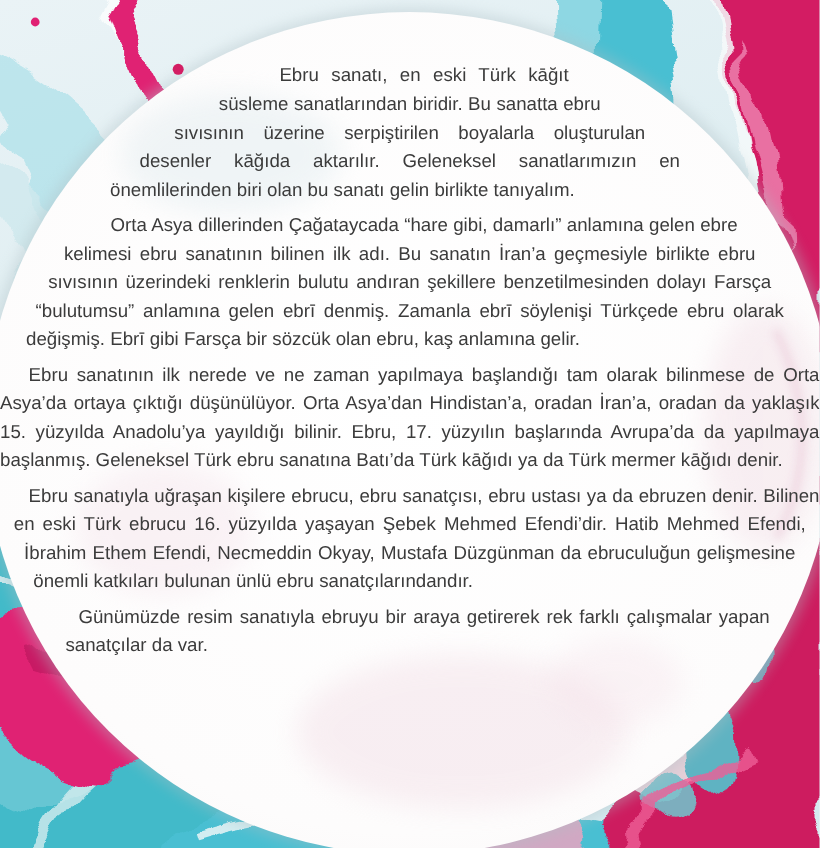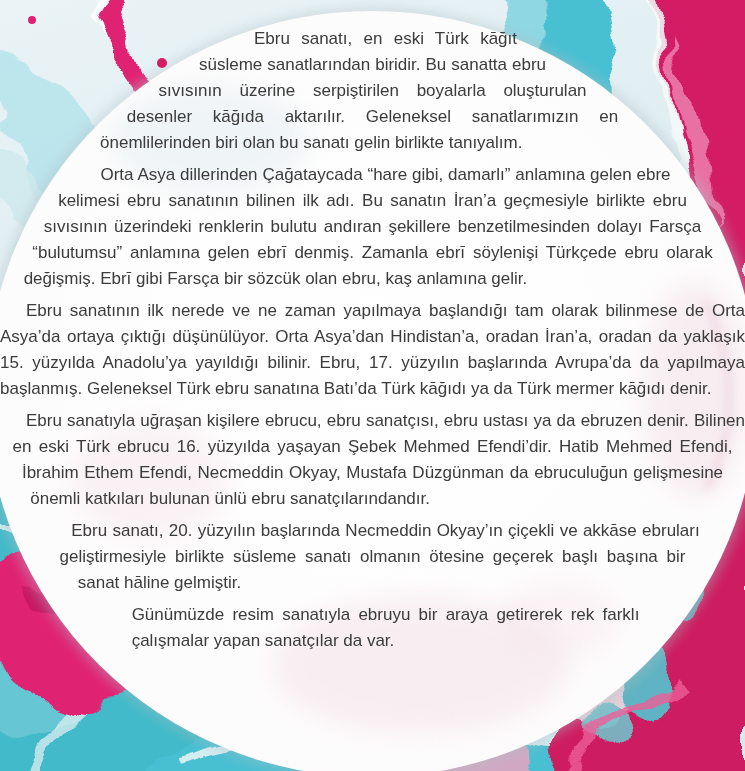--- a/index.html
+++ b/index.html
@@ -8,21 +8,21 @@
     position: relative; overflow: hidden;
     background: #e7f1f4;
     font-family: "Liberation Sans", sans-serif;
   }
   .page { position: absolute; inset: 0; width: 745px; height: 771px; }
   svg.bg { position: absolute; left: 0; top: 0; }
 
   .text-area {
     position: absolute; left: 0; top: 0;
     width: 745px; height: 771px;
-    padding-top: 26px;
+    padding-top: 56px;
     box-sizing: border-box;
     font-size: 17px;
     line-height: 26px;
     color: #3b3b3b;
     text-align: justify;
   }
   .shape { margin: 0; padding: 0; }
   .shape-tl {
     float: left; width: 372px; height: 349px; shape-margin: 18px;
     shape-outside: polygon(0 0, 210px 0, 183px 14px, 138px 44px, 93px 84px, 53px 134px, 20px 194px, 0 254px);
@@ -131,16 +131,15 @@
   <div class="text-area">
     <div class="shape shape-tl"></div>
     <div class="shape shape-tr"></div>
     <div class="shape shape-bl"></div>
     <div class="shape shape-br"></div>
 
     <p>Ebru sanatı, en eski Türk kāğıt süsleme sanatlarından biridir. Bu sanatta ebru sıvısının üzerine serpiştirilen boyalarla oluşturulan desenler kāğıda aktarılır. Geleneksel sanatlarımızın en önemlilerinden biri olan bu sanatı gelin birlikte tanıyalım.</p>
     <p>Orta Asya dillerinden Çağataycada “hare gibi, damarlı” anlamına gelen ebre kelimesi ebru sanatının bilinen ilk adı. Bu sanatın İran’a geçmesiyle birlikte ebru sıvısının üzerindeki renklerin bulutu andıran şekillere benzetilmesinden dolayı Farsça “bulutumsu” anlamına gelen ebrī denmiş. Zamanla ebrī söylenişi Türkçede ebru olarak değişmiş. Ebrī gibi Farsça bir sözcük olan ebru, kaş anlamına gelir.</p>
     <p>Ebru sanatının ilk nerede ve ne zaman yapılmaya başlandığı tam olarak bilinmese de Orta Asya’da ortaya çıktığı düşünülüyor. Orta Asya’dan Hindistan’a, oradan İran’a, oradan da yaklaşık 15. yüzyılda Anadolu’ya yayıldığı bilinir. Ebru, 17. yüzyılın başlarında Avrupa’da da yapılmaya başlanmış. Geleneksel Türk ebru sanatına Batı’da Türk kāğıdı ya da Türk mermer kāğıdı denir.</p>
     <p>Ebru sanatıyla uğraşan kişilere ebrucu, ebru sanatçısı, ebru ustası ya da ebruzen denir. Bilinen en eski Türk ebrucu 16. yüzyılda yaşayan Şebek Mehmed Efendi’dir. Hatib Mehmed Efendi, İbrahim Ethem Efendi, Necmeddin Okyay, Mustafa Düzgünman da ebruculuğun gelişmesine önemli katkıları bulunan ünlü ebru sanatçılarındandır.</p>
-    <p>Ebru sanatı, 20. yüzyılın başlarında Necmeddin Okyay’ın çiçekli ve akkāse ebruları geliştirmesiyle birlikte süsleme sanatı olmanın ötesine geçerek başlı başına bir sanat hāline gelmiştir.</p>
     <p>Günümüzde resim sanatıyla ebruyu bir araya getirerek rek farklı çalışmalar yapan sanatçılar da var.</p>
   </div>
 </div>
 
 </body></html>

